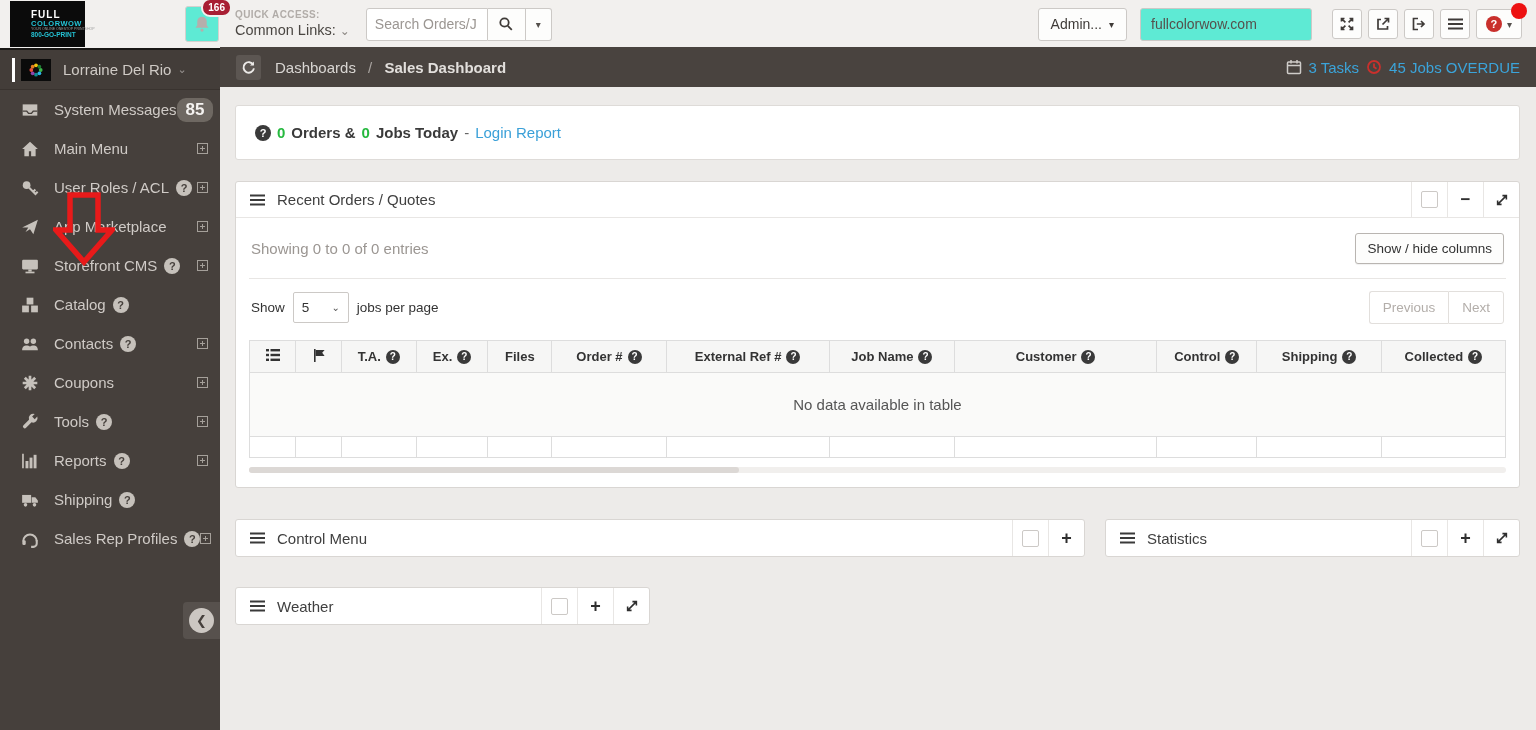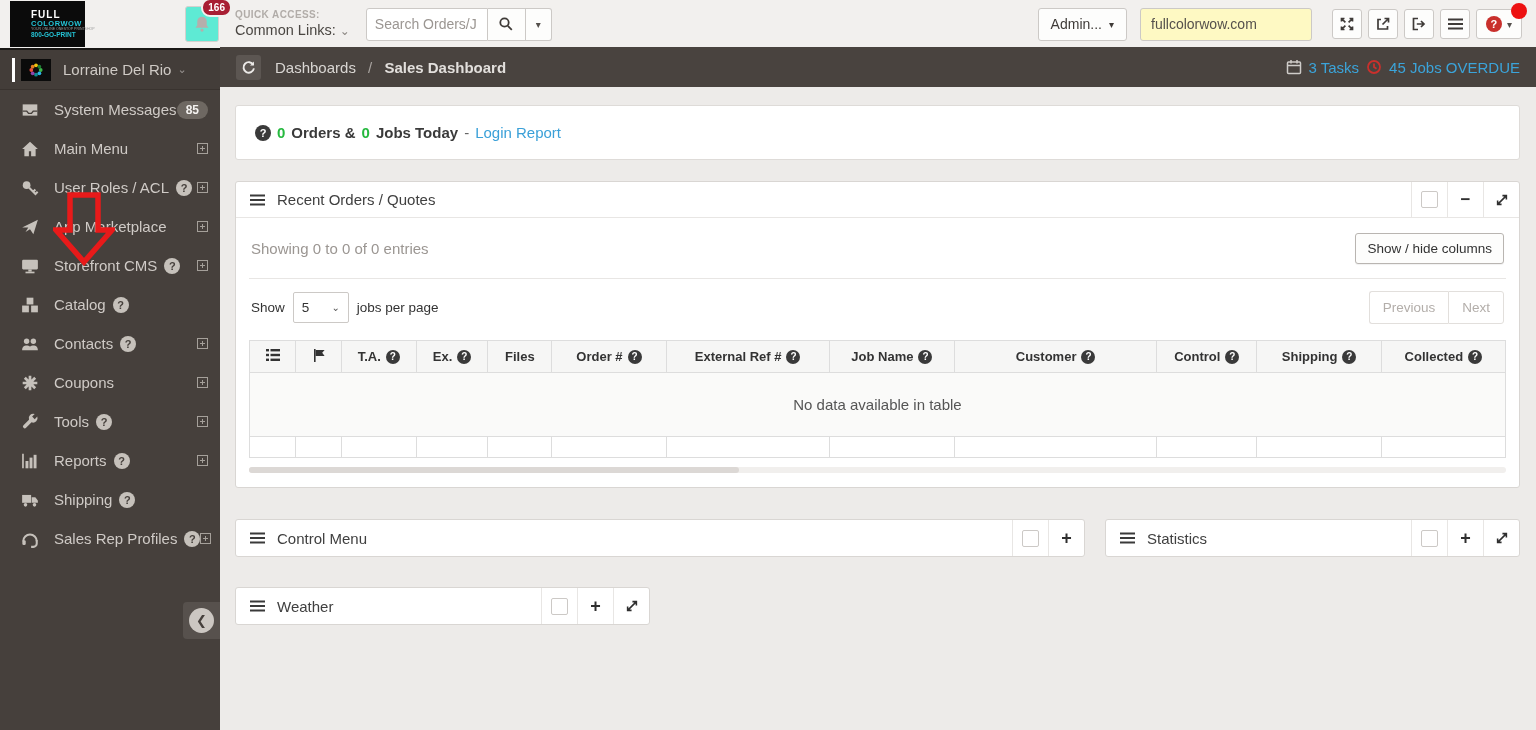--- a/index.html
+++ b/index.html
@@ -21,21 +21,21 @@
   .quick-links .chev { color:#8d8884; font-size:12px; }
   .search-wrap { display:flex; margin-left:16px; }
   .search-input { width:122px; height:33px; border:1px solid #ccc9c6; border-radius:3px 0 0 3px; padding:0 8px; font-size:14px; color:#555; background:#fff; }
   .search-input::placeholder { color:#9b9692; }
   .hbtn { height:33px; background:#fdfdfc; border:1px solid #ccc9c6; display:flex; align-items:center; justify-content:center; color:#3f3b38; cursor:pointer; }
   .search-btn { width:38px; border-left:none; }
   .search-caret { width:26px; border-left:none; border-radius:0 3px 3px 0; font-size:10px; color:#55504c; }
   .hd-right { margin-left:auto; display:flex; align-items:center; padding-right:14px; }
   .admin-btn { height:33px; background:#fdfdfc; border:1px solid #ccc9c6; border-radius:3px; font-size:14px; color:#3f3b38; padding:0 12px; display:flex; align-items:center; gap:7px; cursor:pointer; }
   .admin-btn .chev { font-size:10px; }
-  .domain-input { margin-left:13px; width:172px; height:33px; background:#fef9c3; border:1px solid #ccc9c6; border-radius:3px; font-size:14px; color:#55504c; padding:0 10px; }
+  .domain-input { margin-left:13px; width:172px; height:33px; background:#5eead4; border:1px solid #ccc9c6; border-radius:3px; font-size:14px; color:#55504c; padding:0 10px; }
   .icon-row { display:flex; gap:6px; margin-left:20px; }
   .sq-btn { width:30px; height:30px; background:#fdfdfc; border:1px solid #ccc9c6; border-radius:3px; display:flex; align-items:center; justify-content:center; color:#3f3b38; cursor:pointer; }
   .help-btn { position:relative; width:46px; height:30px; background:#fdfdfc; border:1px solid #ccc9c6; border-radius:3px; display:flex; align-items:center; justify-content:center; gap:5px; cursor:pointer; }
   .red-dot { position:absolute; top:-7px; right:-6px; width:16px; height:16px; border-radius:50%; background:#ed1111; }
   .q { display:inline-flex; width:16px; height:16px; border-radius:50%; background:#3a3a3a; color:#fff; font-size:11px; font-weight:bold; align-items:center; justify-content:center; flex:none; }
   .q::after { content:"?"; }
   .q-sm { width:14px; height:14px; font-size:10px; }
 
   
   .crumbbar { position:absolute; left:220px; top:47px; width:1316px; height:40px; background:#49433f; display:flex; align-items:center; padding:0 16px; }
@@ -51,21 +51,21 @@
   
   .sidebar { position:absolute; left:0; top:50px; width:220px; height:680px; background:#46403c; }
   .user-row { height:40px; background:#433d39; border-bottom:1px solid #39332f; display:flex; align-items:center; padding:0 12px; cursor:pointer; }
   .user-bar { width:3px; height:24px; background:#fff; margin-right:6px; }
   .mini-logo { width:30px; height:22px; background:#0b0b0b; display:flex; align-items:center; justify-content:center; margin-right:12px; }
   .user-name { color:#cfcac5; font-size:15px; }
   .user-chev { color:#979290; font-size:11px; margin-left:6px; }
   .s-item { height:39px; display:flex; align-items:center; padding:0 12px 0 20px; cursor:pointer; color:#cfcac6; }
   .s-icn { width:20px; display:flex; justify-content:center; color:#c6c1bb; flex:none; }
   .s-lbl { margin-left:14px; font-size:15px; white-space:nowrap; }
-  .badge { margin-left:auto; background:#6e6862; color:#f4f2f0; font-size:12px; font-weight:bold; border-radius:9px; padding:2px 9px; }
+  .badge { margin-left:auto; background:#6e6862; color:#f4f2f0; font-size:17px; font-weight:bold; border-radius:9px; padding:2px 9px; }
   .s-exp { margin-left:auto; color:#a5a09a; display:flex; }
   .qs { display:inline-flex; width:16px; height:16px; border-radius:50%; background:#c6c1bb; color:#46403c; font-size:11px; font-weight:bold; align-items:center; justify-content:center; margin-left:7px; flex:none; }
   .qs::after { content:"?"; }
   .collapse-wrap { position:absolute; right:0; top:552px; width:37px; height:37px; background:#57514d; border-radius:4px 0 0 4px; display:flex; align-items:center; justify-content:center; cursor:pointer; }
   .collapse-circle { width:25px; height:25px; border-radius:50%; background:#ccc7c2; color:#46403c; font-size:13px; font-weight:bold; display:flex; align-items:center; justify-content:center; }
 
   
   .main { position:absolute; left:220px; top:90px; width:1316px; height:640px; padding:15px 16px 0 15px; }
   .alert-panel { height:55px; background:#fff; border:1px solid #dedbd8; border-radius:3px; display:flex; align-items:center; padding:0 19px; gap:6px; font-size:15px; }
   .alert-bold { font-weight:bold; color:#3a3a3a; }

